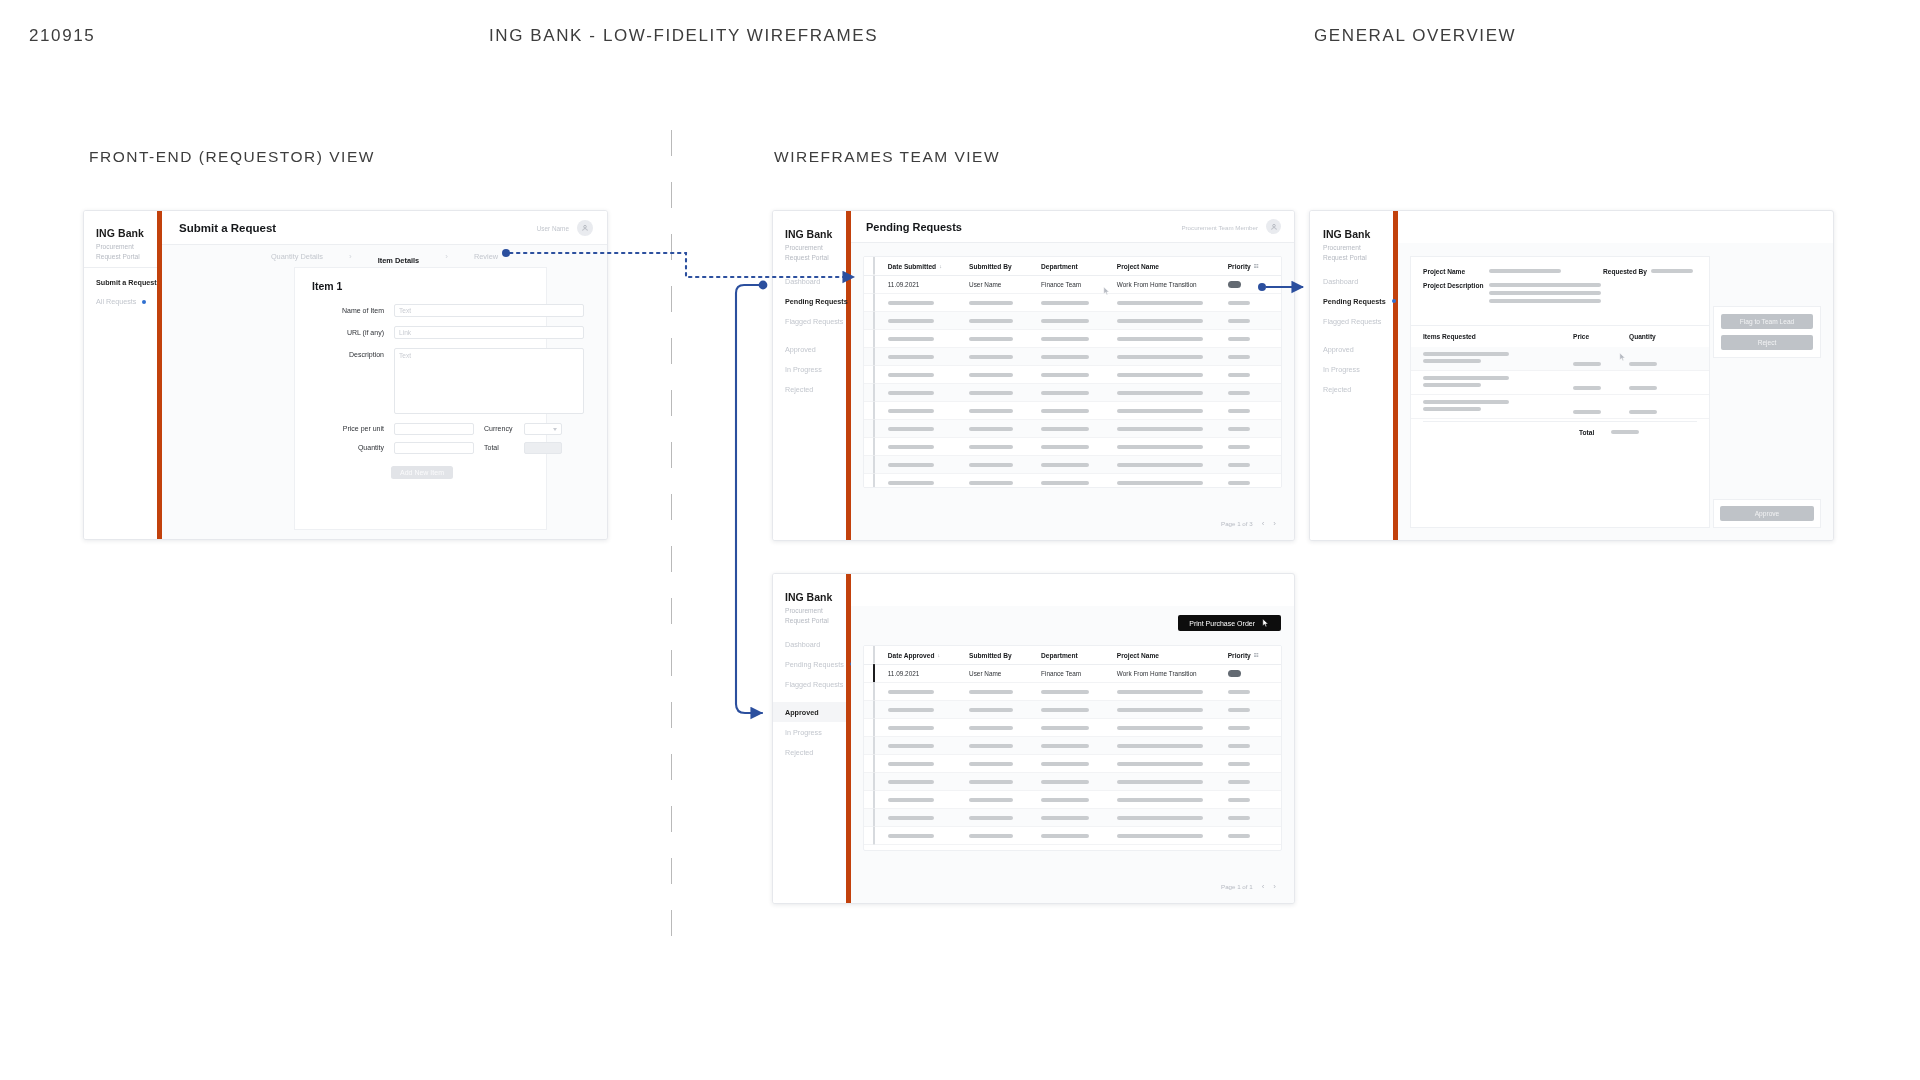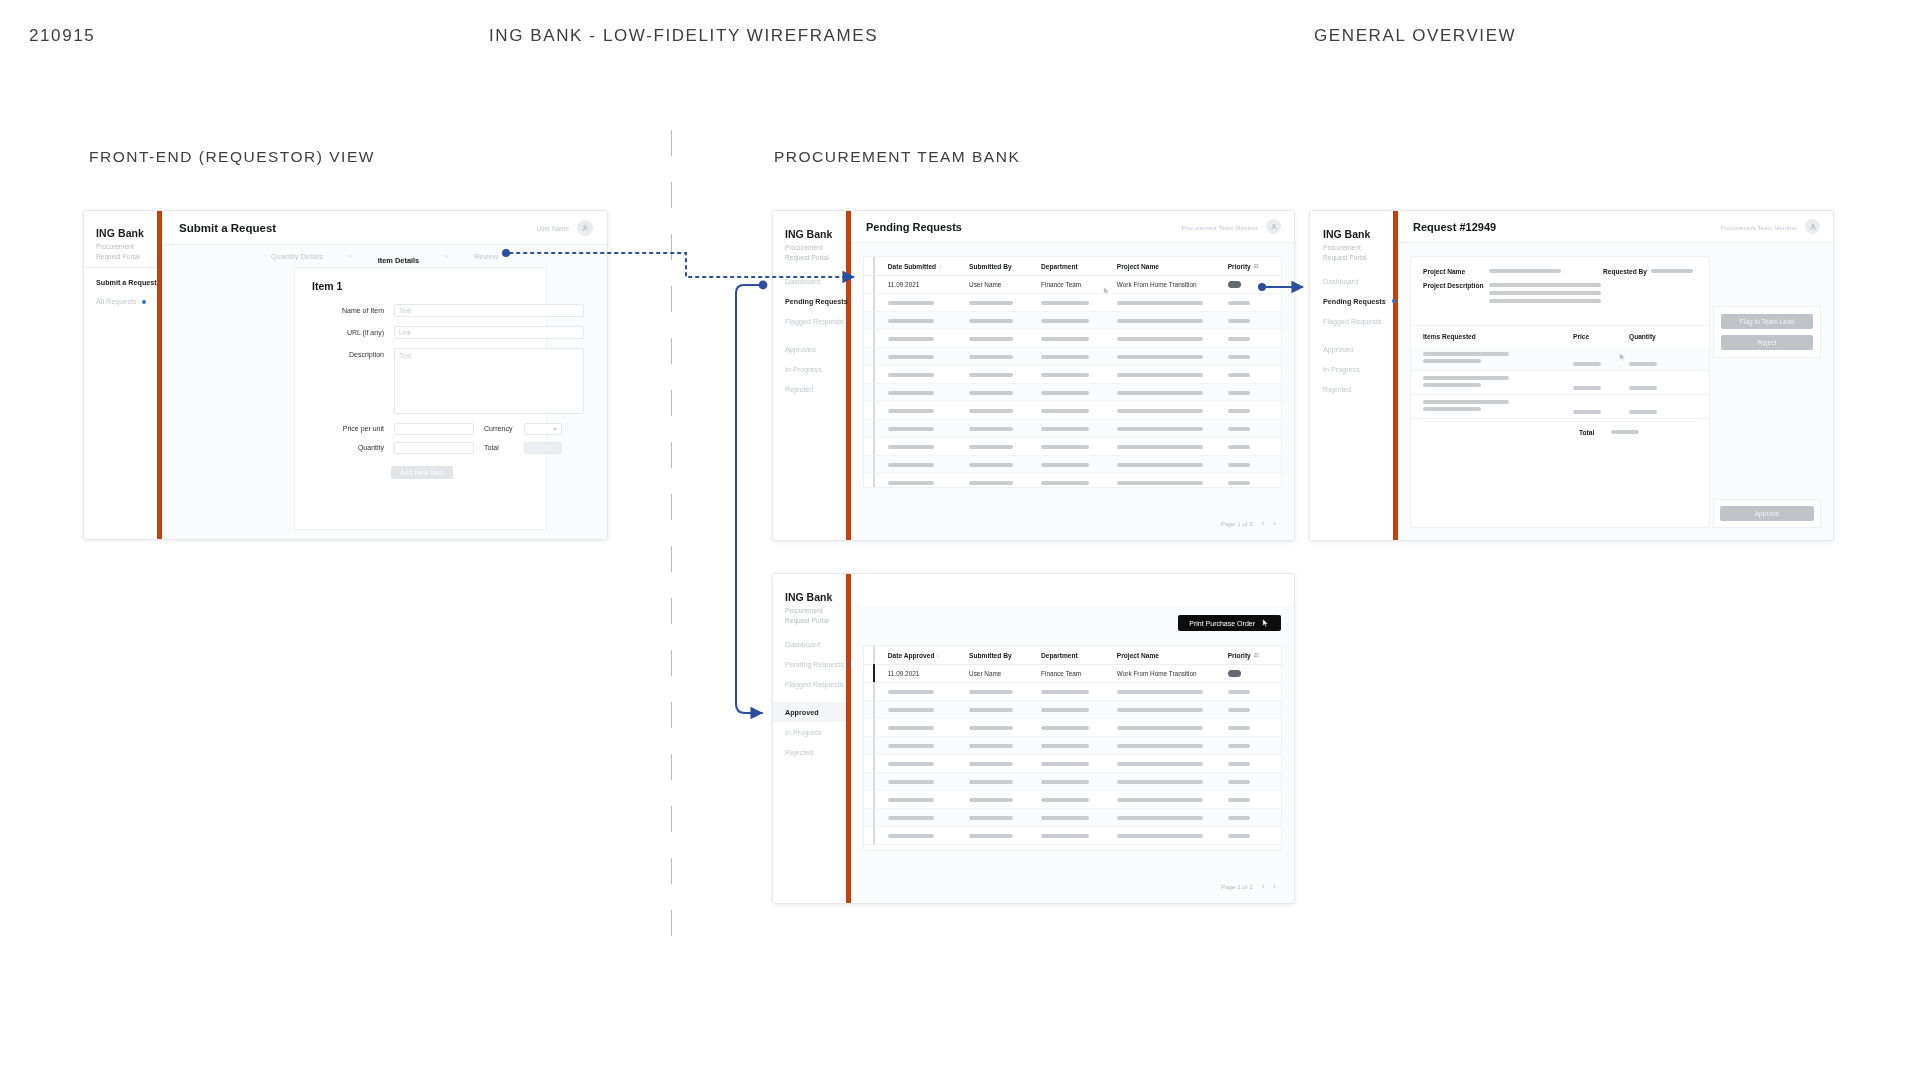--- a/index.html
+++ b/index.html
@@ -234,21 +234,21 @@
 
 <div class="canvas">
 
   <div class="page-head">
     <div class="ph-item ph-date">210915</div>
     <div class="ph-item ph-title">ING BANK - LOW-FIDELITY WIREFRAMES</div>
     <div class="ph-item ph-section">GENERAL OVERVIEW</div>
   </div>
 
   <div class="sec-caption cap-left">FRONT-END (REQUESTOR) VIEW</div>
-  <div class="sec-caption cap-right">PROCUREMENT TEAM BANK</div>
+  <div class="sec-caption cap-right">WIREFRAMES TEAM VIEW</div>
   <div class="divider"></div>
 
   <div class="win" id="p1">
     <div class="win-side">
       <div class="brand">ING Bank</div>
       <div class="brand-sub">Procurement<br>Request Portal</div>
       <div class="divline"></div>
       <div class="nav">
         <div class="nav-item active">
           <span>Submit a Request</span>
@@ -629,30 +629,20 @@
         <div class="nav-item">
           <span>In Progress</span>
         </div>
         <div class="nav-item">
           <span>Rejected</span>
         </div>
       </div>
     </div>
     <div class="win-main">
       <div class="content-bg"></div>
-      <div class="topbar">
-        <div class="top-title">Request #12949</div>
-        <div class="top-user">Procurement Team Member</div>
-        <div class="avatar">
-          <svg width="8" height="8" viewBox="0 0 16 16">
-            <circle cx="8" cy="5.4" r="2.6" fill="none" stroke="#9aa0a8" stroke-width="1.2"></circle>
-            <path d="M3.4 13.4c0-2.6 2.1-4 4.6-4s4.6 1.4 4.6 4" fill="none" stroke="#9aa0a8" stroke-width="1.2"></path>
-          </svg>
-        </div>
-      </div>
 
       <div class="detail-card">
         <div class="dlabel" style="left:12px; top:11px;">Project Name</div>
         <div class="bar" style="position:absolute; left:78px; top:12px; width:72px;"></div>
         <div class="dlabel" style="left:192px; top:11px;">Requested By</div>
         <div class="bar" style="position:absolute; left:240px; top:12px; width:42px;"></div>
 
         <div class="dlabel" style="left:12px; top:25px;">Project Description</div>
         <div class="bar" style="position:absolute; left:78px; top:26px; width:112px;"></div>
         <div class="bar" style="position:absolute; left:78px; top:34px; width:112px;"></div>

